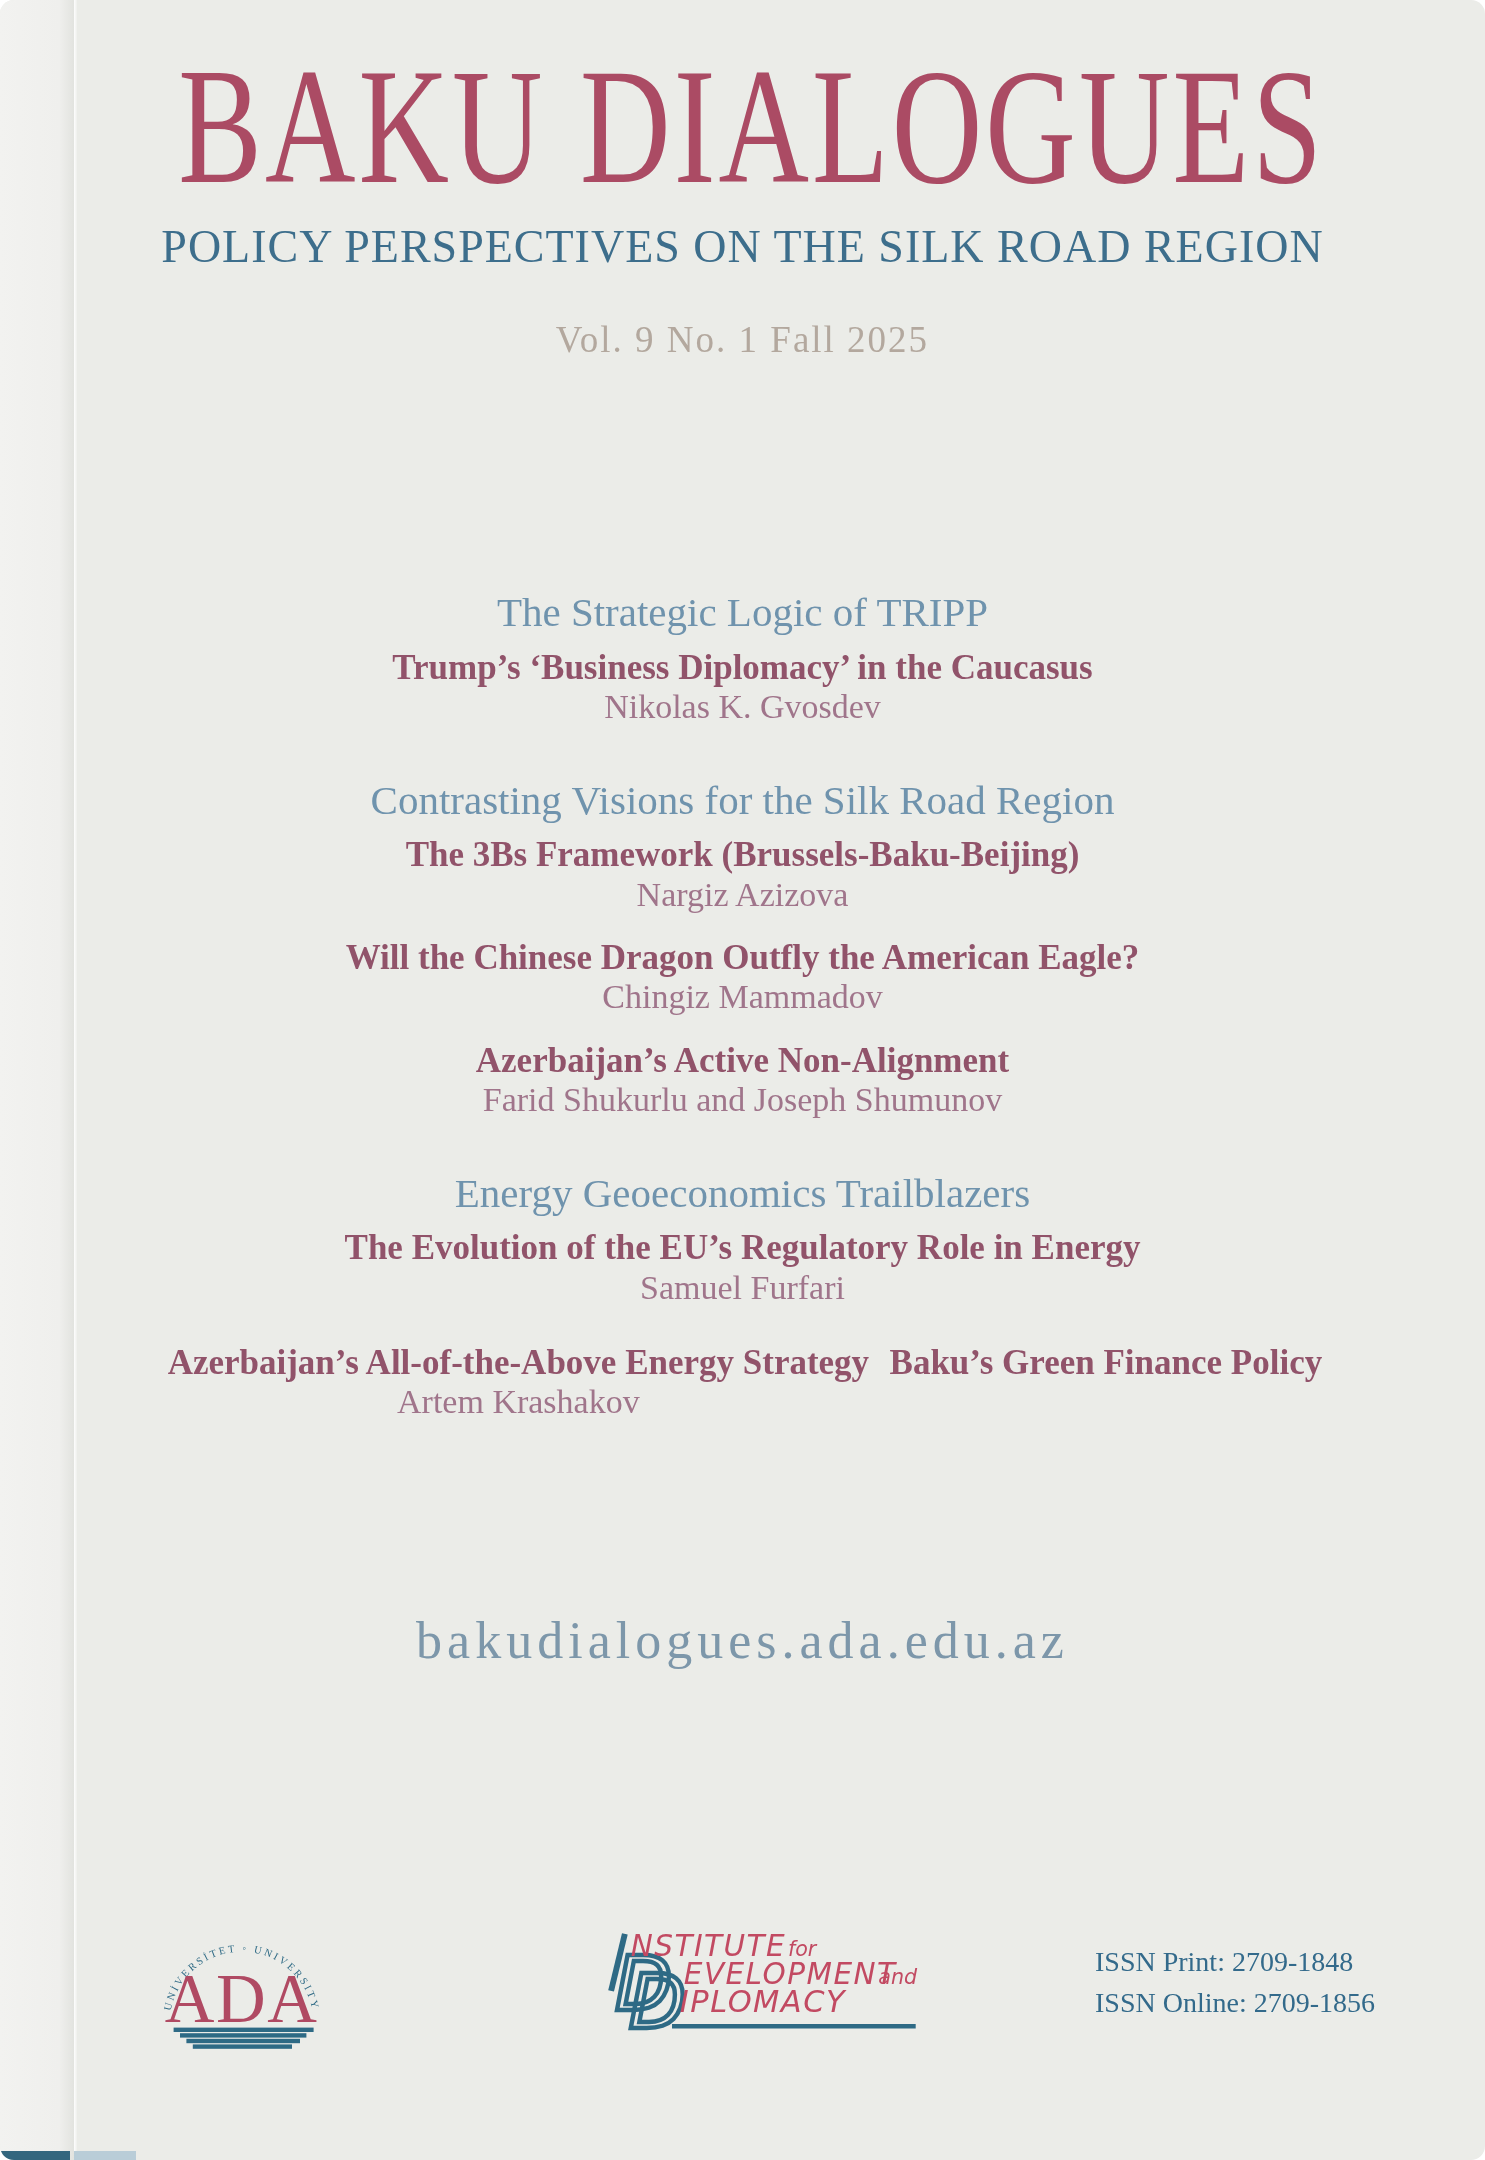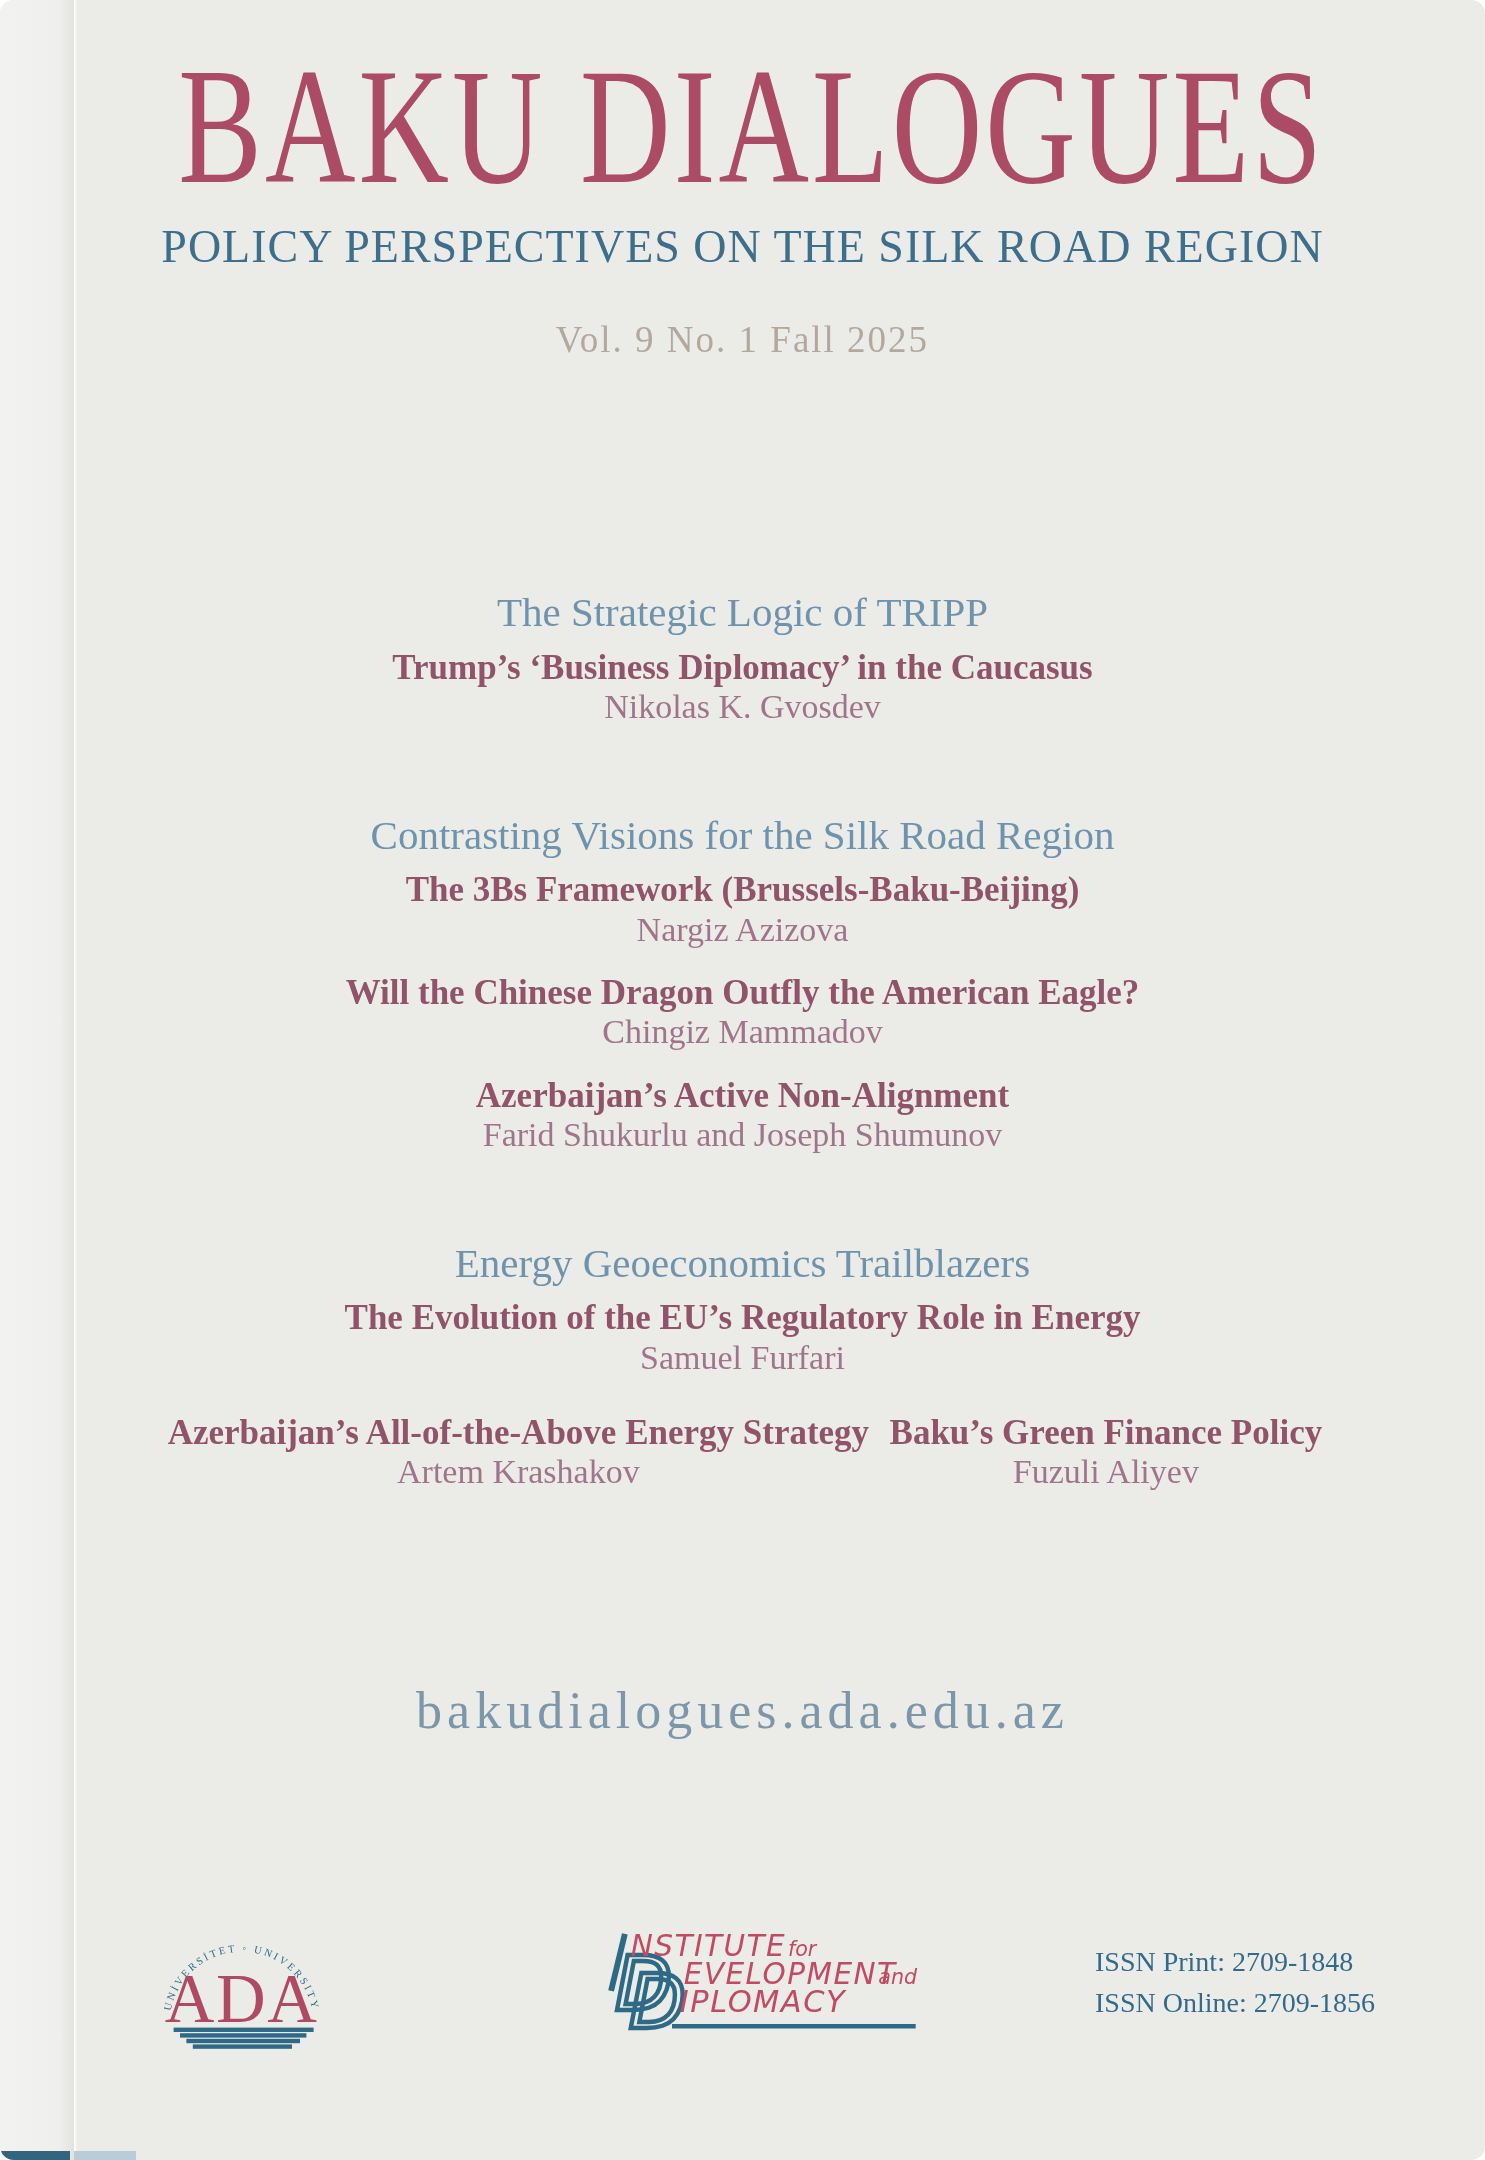--- a/index.html
+++ b/index.html
@@ -75,21 +75,21 @@
     line-height: 1.1;
   }
   .article-author {
     font-size: 34px;
     font-weight: 400;
     color: #a0758b;
     line-height: 1.18;
   }
   .mt-heading-1 { margin-top: 228px; }
   .mt-title     { margin-top: 12px; }
-  .mt-heading   { margin-top: 85px; }
+  .mt-heading   { margin-top: 50px; }
   .mt-article   { margin-top: 24px; }
 
   .articles-row {
     display: flex;
     padding: 0 150px 0 160px;
     margin-top: 36px;
   }
   .articles-row .col-left  { flex: 0 0 61%; text-align: center; }
   .articles-row .col-right { flex: 0 0 39%; text-align: center; }
 
@@ -149,21 +149,20 @@
     <div class="article-title mt-title">The Evolution of the EU’s Regulatory Role in Energy</div>
     <div class="article-author">Samuel Furfari</div>
 
     <div class="articles-row">
       <div class="col-left">
         <div class="article-title">Azerbaijan’s All-of-the-Above Energy Strategy</div>
         <div class="article-author">Artem Krashakov</div>
       </div>
       <div class="col-right">
         <div class="article-title">Baku’s Green Finance Policy</div>
-        <div class="article-author">Fuzuli Aliyev</div>
       </div>
     </div>
 
   </main>
 
   <div class="website">bakudialogues.ada.edu.az</div>
 
   <footer>
 
     <svg class="ada-logo" width="200" height="148" viewBox="0 0 250 185" xmlns="http://www.w3.org/2000/svg">

